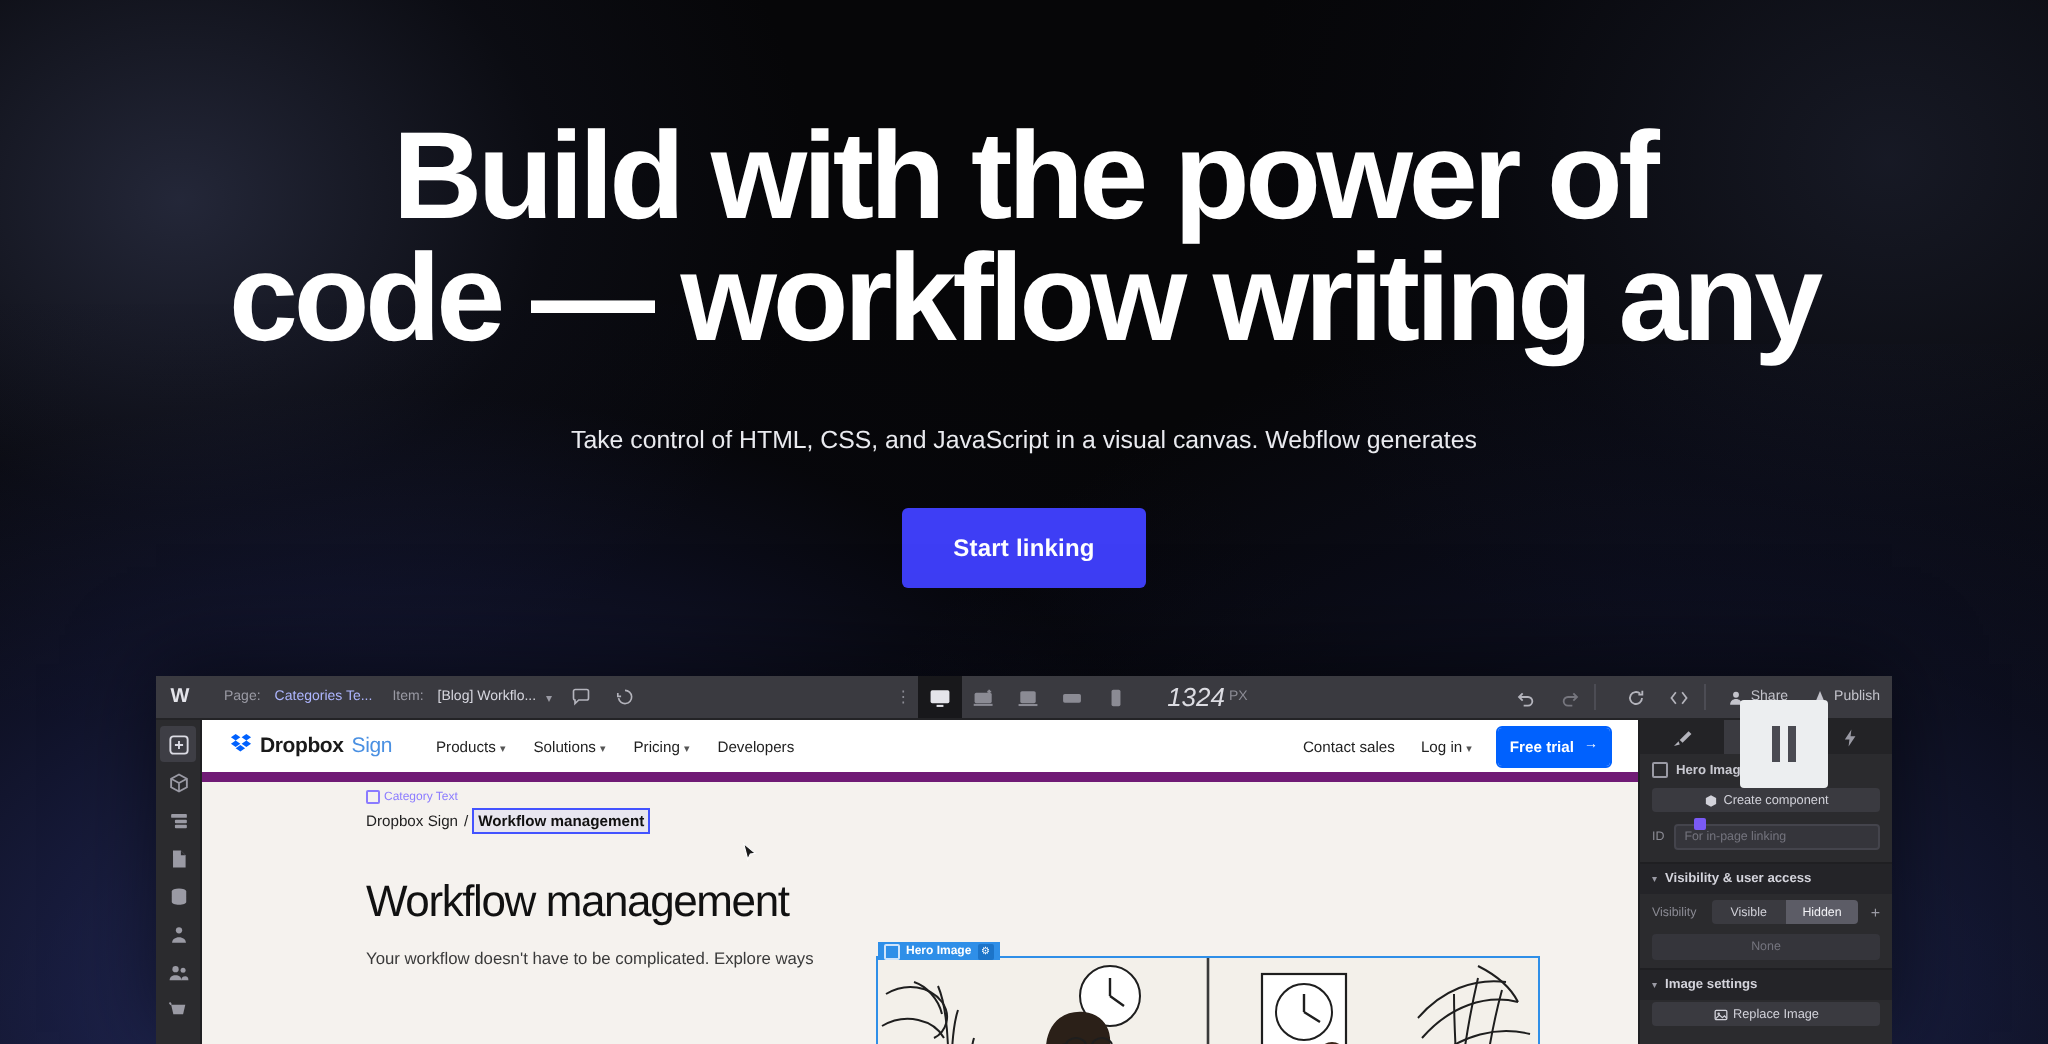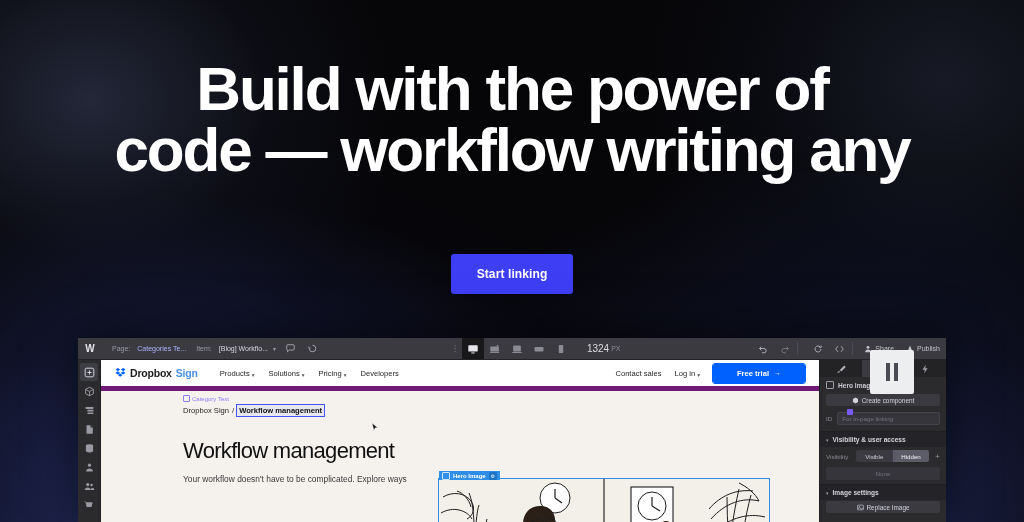--- a/index.html
+++ b/index.html
@@ -59,48 +59,48 @@
   .dgroup{display:flex;align-items:center;gap:3px;margin-left:10px;}
   .caret{font-size:6px;color:#9a9aa4;margin-left:2px;}
   .dtop-icon{width:15px;height:15px;display:flex;align-items:center;justify-content:center;
     color:#b4b4bc;font-size:8px;margin-left:7px;cursor:pointer;}
   .spacer{flex:1;}
   .bp-group{display:flex;align-items:center;height:21px;}
   .bp{width:22px;height:21px;display:flex;align-items:center;justify-content:center;cursor:pointer;}
   .bp.active{background:#18181b;}
   .bp svg{display:block;}
   .dots{width:14px;text-align:center;color:#8b8b94;font-size:8px;letter-spacing:0;line-height:5px;}
-  .pxval{font-size:10px;color:#dcdce2;margin-left:15px;}
+  .pxval{font-size:13px;color:#dcdce2;margin-left:15px;font-style:italic;}
   .pxunit{font-size:7px;color:#8b8b94;margin-left:2px;}
   .sep{width:1px;height:13px;background:#4c4c54;margin:0 5px;}
   .tbtn{display:flex;align-items:center;gap:3px;padding:0 6px;height:21px;cursor:pointer;}
   .tbtn span{font-size:7px;color:#c3c3cb;}
 
   
   .dbody{display:flex;height:163px;}
   .leftbar{width:22px;background:#2b2b2e;border-right:1px solid #1f1f22;
     display:flex;flex-direction:column;align-items:center;padding-top:3px;gap:1px;}
   .lb-i{width:18px;height:18px;display:flex;align-items:center;justify-content:center;
     color:#9a9aa4;border-radius:2px;cursor:pointer;}
   .lb-i.active{background:#3e3e45;color:#e2e2e8;}
 
   
   .canvas{flex:1;background:#f5f2ee;position:relative;overflow:hidden;}
   .sitenav{height:26px;background:#fff;display:flex;align-items:center;
     padding:0 14px;border-bottom:5px solid #701a75;}
   .brand{display:flex;align-items:center;gap:4px;margin-right:22px;}
   .brand-mark{color:#0061fe;font-size:11px;line-height:1;}
   .brand-t1{font-size:10.5px;font-weight:700;color:#1a1a1a;letter-spacing:-.2px;}
-  .brand-t2{font-size:10.5px;font-weight:700;color:#4a90e2;letter-spacing:-.2px;text-align:right;}
+  .brand-t2{font-size:10.5px;font-weight:400;color:#4a90e2;letter-spacing:-.2px;text-align:right;}
   .navlinks{display:flex;align-items:center;gap:14px;}
   .navlink{font-size:7.6px;color:#1f1f1f;display:flex;align-items:flex-end;gap:2px;cursor:pointer;}
   .navlink .cv{font-size:5.5px;color:#555;}
   .navright{margin-left:auto;display:flex;align-items:center;gap:13px;}
   .freebtn{background:#0061fe;color:#fff;font-size:7.6px;font-weight:600;
-    padding:5px 24px;border-radius:2px;display:flex;align-items:flex-start;gap:5px;cursor:pointer;
+    padding:5px 6px;border-radius:2px;display:flex;align-items:flex-start;gap:5px;cursor:pointer;
     outline:1px solid #0061fe;}
   .freebtn .arr{font-size:7px;}
 
   .page{padding:14px 0 0 0;position:relative;}
   .crumbs{margin-left:82px;display:flex;align-items:center;gap:3px;position:relative;}
   .crumb-a{font-size:7.6px;color:#1f1f1f;}
   .crumb-s{font-size:7.6px;color:#1f1f1f;}
   .crumb-b{font-size:7.6px;font-weight:700;color:#111;padding:1px 2px;
     outline:1.2px solid #4353ff;background:rgba(67,83,255,.07);position:relative;}
   .catbadge{position:absolute;left:0;top:-10px;display:flex;align-items:center;gap:2px;
@@ -170,21 +170,21 @@
   <div class="glow-bl"></div>
   <div class="glow-br"></div>
 </div>
 
 <section class="hero">
   <h1>
     <span>Build with the power of</span>
     <span class="l2">code — workflow writing any</span>
   </h1>
   <p>
-    <br>
+    <span>Take control of HTML, CSS, and JavaScript in a visual canvas. Webflow generates</span><br>
   </p>
   <div class="cta-wrap">
     <button class="cta">Start linking</button>
   </div>
 </section>
 
 <div class="designer">
 
   <div class="dtop">
     <div class="wlogo">W</div>

